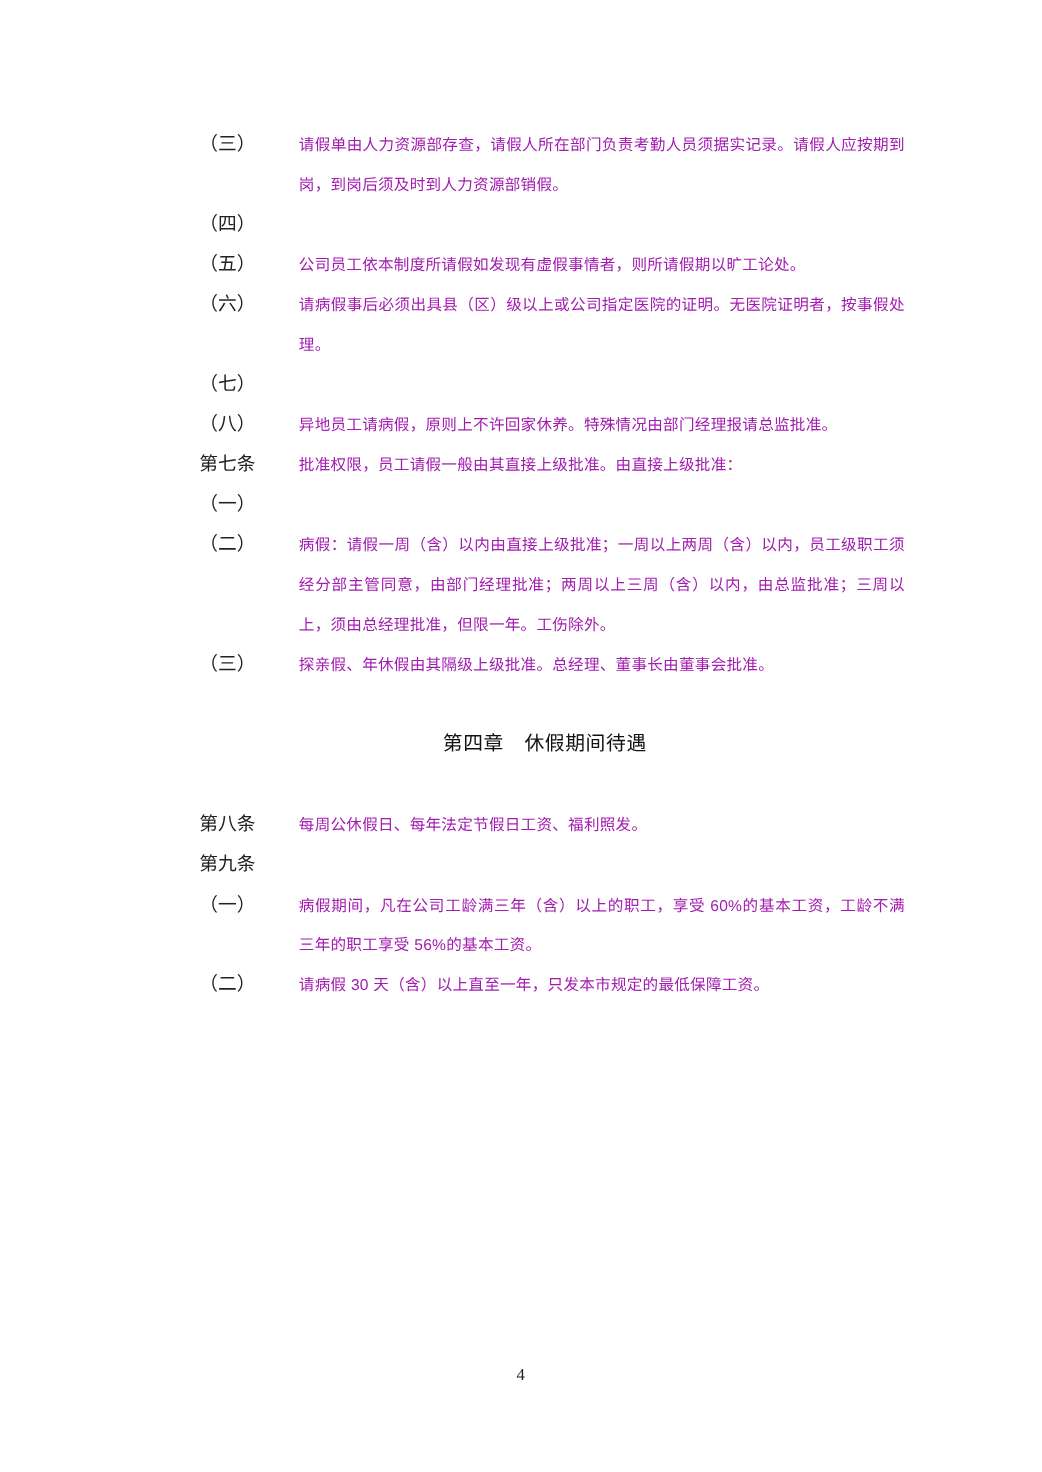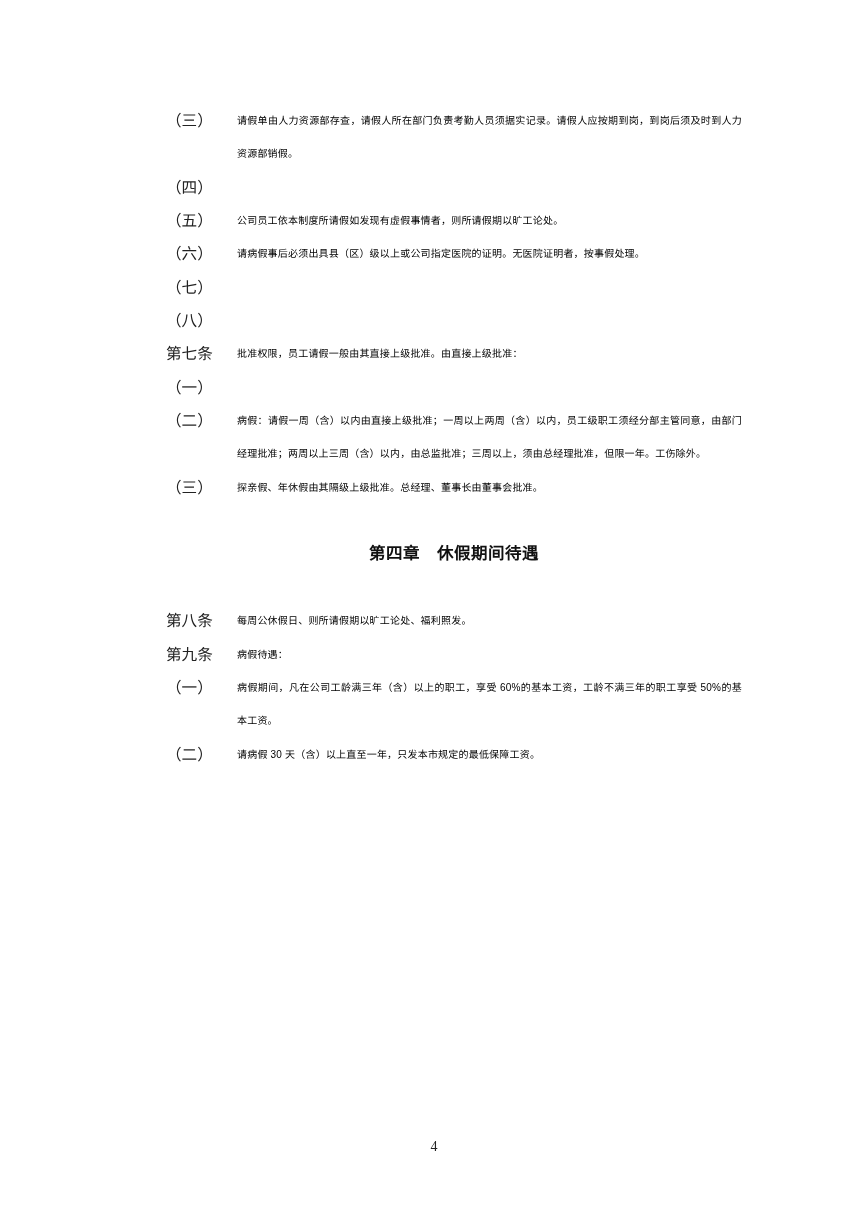--- a/index.html
+++ b/index.html
@@ -31,34 +31,35 @@
     width: 71px;
     font-family: "Liberation Serif", "DejaVu Serif", serif;
     font-size: 15.6px;
     line-height: 33.35px;
     white-space: nowrap;
     color: #222222;
   }
   .row-text {
     flex: 0 0 505px;
     width: 505px;
-    font-size: 10px;
+    font-size: 13px;
     line-height: 33.35px;
     text-align: justify;
     text-align-last: left;
     letter-spacing: 0.2px;
-    color: #000000;
+    color: #a21caf;
+    margin-left: 12px;
   }
   .chapter-heading {
     margin-top: 33.35px;
     margin-bottom: 33.35px;
     width: 576px;
     text-align: center;
     font-size: 16.5px;
-    font-weight: bold;
+    font-weight: normal;
     line-height: 33.35px;
     letter-spacing: 0.5px;
     color: #111111;
   }
   .page-number {
     position: absolute;
     top: 1137px;
     left: 0;
     width: 868px;
     text-align: center;
@@ -91,20 +92,21 @@
     <div class="row-label">（六）</div>
     <div class="row-text">请病假事后必须出具县（区）级以上或公司指定医院的证明。无医院证明者，按事假处理。</div>
   </div>
 
   <div class="row">
     <div class="row-label">（七）</div>
   </div>
 
   <div class="row">
     <div class="row-label">（八）</div>
+    <div class="row-text">异地员工请病假，原则上不许回家休养。特殊情况由部门经理报请总监批准。</div>
   </div>
 
   <div class="row">
     <div class="row-label">第七条</div>
     <div class="row-text">批准权限，员工请假一般由其直接上级批准。由直接上级批准：</div>
   </div>
 
   <div class="row">
     <div class="row-label">（一）</div>
   </div>
@@ -116,31 +118,30 @@
 
   <div class="row">
     <div class="row-label">（三）</div>
     <div class="row-text">探亲假、年休假由其隔级上级批准。总经理、董事长由董事会批准。</div>
   </div>
 
   <div class="chapter-heading">第四章　休假期间待遇</div>
 
   <div class="row">
     <div class="row-label">第八条</div>
-    <div class="row-text">每周公休假日、则所请假期以旷工论处、福利照发。</div>
+    <div class="row-text">每周公休假日、每年法定节假日工资、福利照发。</div>
   </div>
 
   <div class="row">
     <div class="row-label">第九条</div>
-    <div class="row-text">病假待遇：</div>
   </div>
 
   <div class="row">
     <div class="row-label">（一）</div>
-    <div class="row-text">病假期间，凡在公司工龄满三年（含）以上的职工，享受 60%的基本工资，工龄不满三年的职工享受 50%的基本工资。</div>
+    <div class="row-text">病假期间，凡在公司工龄满三年（含）以上的职工，享受 60%的基本工资，工龄不满三年的职工享受 56%的基本工资。</div>
   </div>
 
   <div class="row">
     <div class="row-label">（二）</div>
     <div class="row-text">请病假 30 天（含）以上直至一年，只发本市规定的最低保障工资。</div>
   </div>
 </div>
   <div class="page-number">4</div>
 </div>
 

